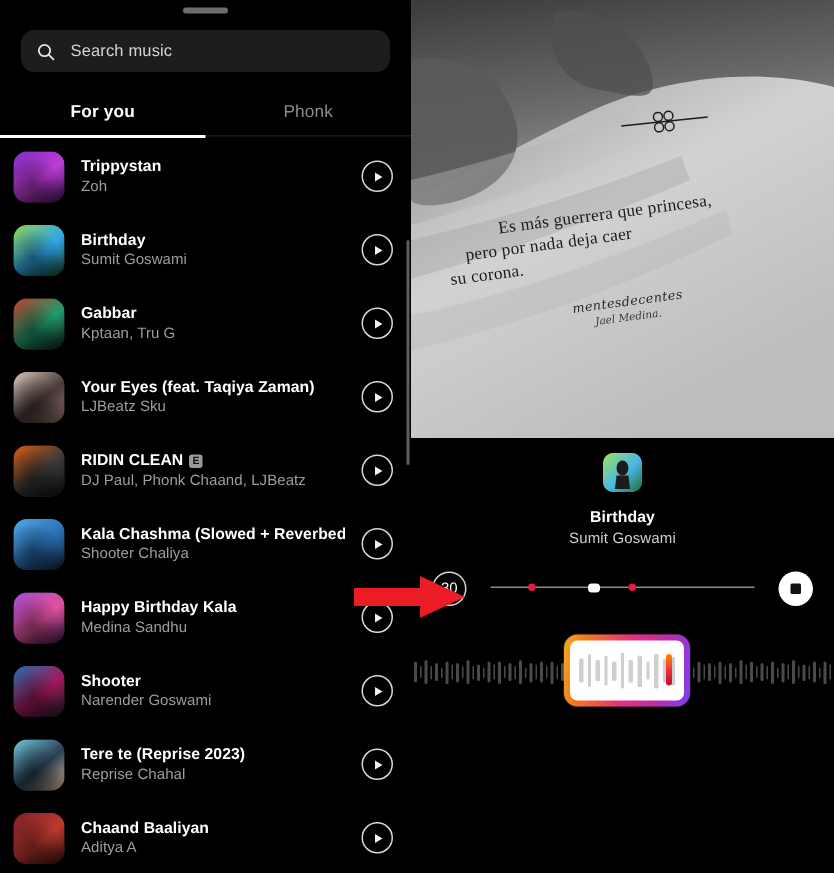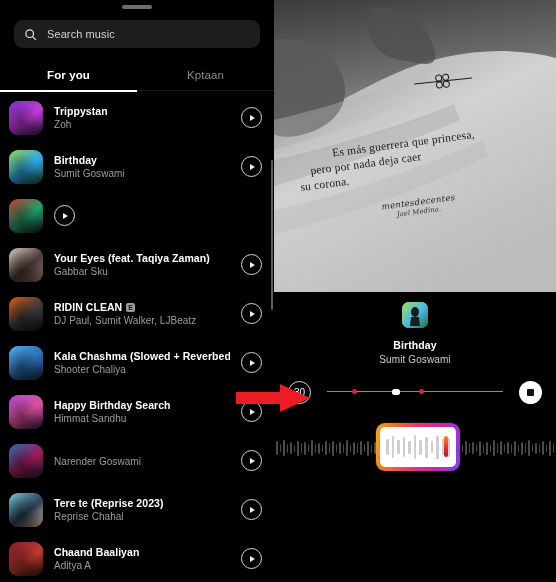--- a/index.html
+++ b/index.html
@@ -214,21 +214,21 @@
         </svg>
         <input class="search-input" type="text" placeholder="Search music" style="">
       </div>
     </div>
 
     <div class="tabs">
       <div class="tab active">
         <span>For you</span>
       </div>
       <div class="tab">
-        <span>Kptaan</span>
+        <span>Phonk</span>
       </div>
     </div>
     <div class="tabs-underline-track">
       <div class="tabs-underline"></div>
     </div>
 
     <div class="song-list" id="song-list">
         <div class="song-row">
           <div class="art">
             <div class="ov" style="background:linear-gradient(140deg,#7b2fbe 0%,#c03bd8 55%,#2a1040 100%)"></div>
@@ -260,52 +260,58 @@
           <div class="play-btn">
             <div class="play-tri"></div>
           </div>
         </div>
         <div class="song-row">
           <div class="art">
             <div class="ov" style="background:linear-gradient(140deg,#c0392b 0%,#1f9c6b 55%,#101010 100%)"></div>
             <div class="ov" style="background:radial-gradient(circle at 38% 62%, rgba(0,0,0,.45) 0%, rgba(0,0,0,0) 62%)"></div>
             <div class="ov" style="background:linear-gradient(0deg, rgba(0,0,0,.5) 0%, rgba(0,0,0,0) 45%)"></div>
           </div>
+          <div class="song-meta">
+            <div class="song-title">
+              <span>Gabbar</span>
+            </div>
+            <div class="song-artist">Kptaan, Tru G</div>
+          </div>
           <div class="play-btn">
             <div class="play-tri"></div>
           </div>
         </div>
         <div class="song-row">
           <div class="art">
             <div class="ov" style="background:linear-gradient(140deg,#d8c7bb 0%,#4a3a38 55%,#8f6f66 100%)"></div>
             <div class="ov" style="background:radial-gradient(circle at 38% 62%, rgba(0,0,0,.45) 0%, rgba(0,0,0,0) 62%)"></div>
             <div class="ov" style="background:linear-gradient(0deg, rgba(0,0,0,.5) 0%, rgba(0,0,0,0) 45%)"></div>
           </div>
           <div class="song-meta">
             <div class="song-title">
               <span>Your Eyes (feat. Taqiya Zaman)</span>
             </div>
-            <div class="song-artist">Gabbar Sku</div>
+            <div class="song-artist">LJBeatz Sku</div>
           </div>
           <div class="play-btn">
             <div class="play-tri"></div>
           </div>
         </div>
         <div class="song-row">
           <div class="art">
             <div class="ov" style="background:linear-gradient(140deg,#d85a10 0%,#3a3a3a 55%,#0c0c0c 100%)"></div>
             <div class="ov" style="background:radial-gradient(circle at 38% 62%, rgba(0,0,0,.45) 0%, rgba(0,0,0,0) 62%)"></div>
             <div class="ov" style="background:linear-gradient(0deg, rgba(0,0,0,.5) 0%, rgba(0,0,0,0) 45%)"></div>
           </div>
           <div class="song-meta">
             <div class="song-title">
               <span>RIDIN CLEAN</span>
               <span class="explicit">E</span>
             </div>
-            <div class="song-artist">DJ Paul, Sumit Walker, LJBeatz</div>
+            <div class="song-artist">DJ Paul, Phonk Chaand, LJBeatz</div>
           </div>
           <div class="play-btn">
             <div class="play-tri"></div>
           </div>
         </div>
         <div class="song-row">
           <div class="art">
             <div class="ov" style="background:linear-gradient(140deg,#4fa8e8 0%,#2b6fb5 55%,#0d1b2a 100%)"></div>
             <div class="ov" style="background:radial-gradient(circle at 38% 62%, rgba(0,0,0,.45) 0%, rgba(0,0,0,0) 62%)"></div>
             <div class="ov" style="background:linear-gradient(0deg, rgba(0,0,0,.5) 0%, rgba(0,0,0,0) 45%)"></div>
@@ -321,35 +327,38 @@
           </div>
         </div>
         <div class="song-row">
           <div class="art">
             <div class="ov" style="background:linear-gradient(140deg,#a24bd0 0%,#e0509b 55%,#2b0f3a 100%)"></div>
             <div class="ov" style="background:radial-gradient(circle at 38% 62%, rgba(0,0,0,.45) 0%, rgba(0,0,0,0) 62%)"></div>
             <div class="ov" style="background:linear-gradient(0deg, rgba(0,0,0,.5) 0%, rgba(0,0,0,0) 45%)"></div>
           </div>
           <div class="song-meta">
             <div class="song-title">
-              <span>Happy Birthday Search</span>
-            </div>
-            <div class="song-artist">Himmat Sandhu</div>
+              <span>Happy Birthday Kala</span>
+            </div>
+            <div class="song-artist">Medina Sandhu</div>
           </div>
           <div class="play-btn">
             <div class="play-tri"></div>
           </div>
         </div>
         <div class="song-row">
           <div class="art">
             <div class="ov" style="background:linear-gradient(140deg,#1e6fa8 0%,#a3185c 55%,#101820 100%)"></div>
             <div class="ov" style="background:radial-gradient(circle at 38% 62%, rgba(0,0,0,.45) 0%, rgba(0,0,0,0) 62%)"></div>
             <div class="ov" style="background:linear-gradient(0deg, rgba(0,0,0,.5) 0%, rgba(0,0,0,0) 45%)"></div>
           </div>
           <div class="song-meta">
+            <div class="song-title">
+              <span>Shooter</span>
+            </div>
             <div class="song-artist">Narender Goswami</div>
           </div>
           <div class="play-btn">
             <div class="play-tri"></div>
           </div>
         </div>
         <div class="song-row">
           <div class="art">
             <div class="ov" style="background:linear-gradient(140deg,#6fc7d8 0%,#2b3f55 55%,#e0b89a 100%)"></div>
             <div class="ov" style="background:radial-gradient(circle at 38% 62%, rgba(0,0,0,.45) 0%, rgba(0,0,0,0) 62%)"></div>

